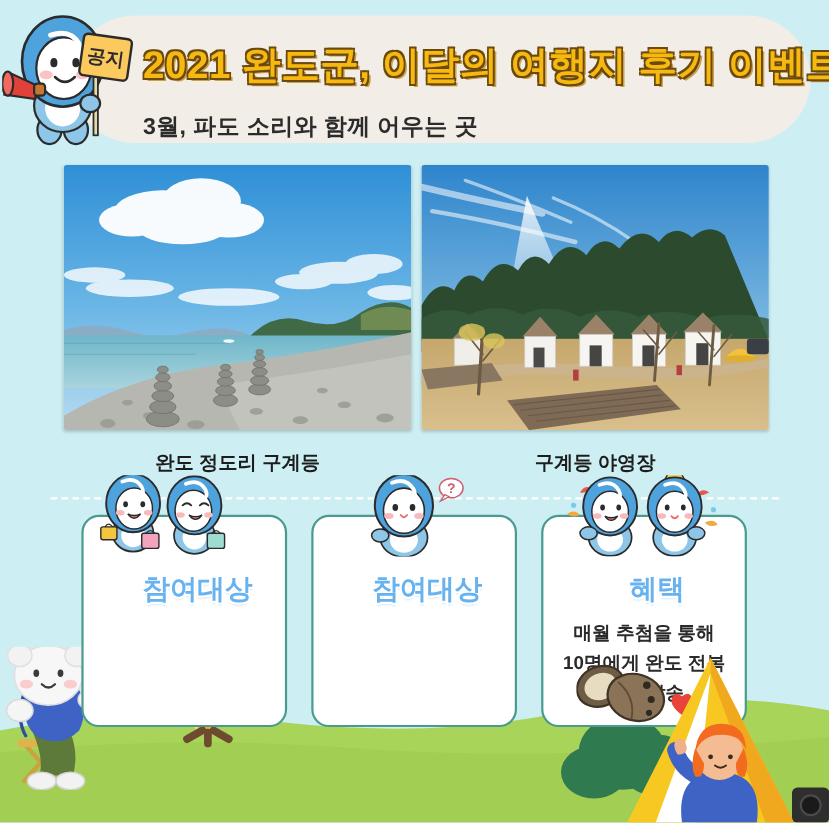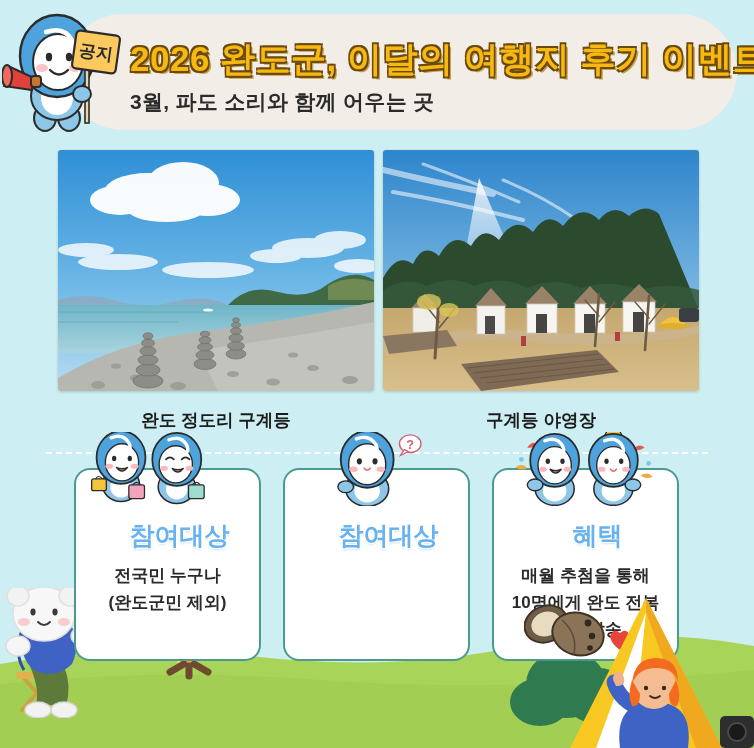--- a/index.html
+++ b/index.html
@@ -34,21 +34,21 @@
     letter-spacing: 0.5px;
     color: #f7b90f;
     text-shadow:
       -1.6px -1.6px 0 #6b4a10, 1.6px -1.6px 0 #6b4a10,
       -1.6px  1.6px 0 #6b4a10, 1.6px  1.6px 0 #6b4a10,
       3px 3px 0 #caa04b;
     white-space: nowrap;
   }
   .title-sub {
     position: absolute;
-    left: 130px; top: 88px;
+    left: 130px; top: 101px;
     width: 600px;
     z-index: 4;
     font-size: 21px;
     font-weight: bold;
     color: #2b2b2b;
     letter-spacing: 0.3px;
     white-space: nowrap;
   }
 
   
@@ -186,21 +186,21 @@
 
       <g>
         <rect x="72" y="25" width="44" height="38" rx="4" transform="rotate(8 94 44)" fill="#fbc95e" stroke="#2b2b2b" stroke-width="2.2"></rect>
         <text x="94" y="50" transform="rotate(8 94 44)" text-anchor="middle" font-family="Liberation Sans, sans-serif" font-size="17" font-weight="bold" fill="#2b2b2b">공지</text>
       </g>
 
       <ellipse cx="80" cy="86" rx="9" ry="8" fill="#8ec6e8" stroke="#2b2b2b" stroke-width="2"></ellipse>
     </svg>
   </div>
 
-  <div class="title-main">2026 완도군, 이달의 여행지 후기 이벤트</div>
+  <div class="title-main">2021 완도군, 이달의 여행지 후기 이벤트</div>
   <div class="title-sub">3월, 파도 소리와 함께 어우는 곳</div>
 
   <div class="photo left">
     <svg viewBox="0 0 316 241" preserveAspectRatio="none">
       <defs>
         <linearGradient id="skyL" x1="0" y1="0" x2="0" y2="1">
           <stop offset="0%" stop-color="#2f8fd6"></stop>
           <stop offset="55%" stop-color="#6cb7e6"></stop>
           <stop offset="100%" stop-color="#b8dcf0"></stop>
         </linearGradient>
@@ -422,22 +422,20 @@
           <ellipse cx="-13" cy="25" rx="4" ry="2.6" fill="#f9b9bc"></ellipse>
           <ellipse cx="13" cy="25" rx="4" ry="2.6" fill="#f9b9bc"></ellipse>
           <path d="M-5 25 q6 8 12 0 q-6 3 -12 0" fill="#e8716f" stroke="#2b2b2b" stroke-width="1.3"></path>
 
           <rect x="12" y="42" width="16" height="14" rx="2" fill="#9fdcd0" stroke="#2b2b2b" stroke-width="1.3"></rect>
           <path d="M16 42 q4 -5 8 0" fill="none" stroke="#2b2b2b" stroke-width="1.2"></path>
         </g>
       </svg>
     </div>
     <div class="card-heading">참여대상</div>
-    <div class="card-body">전국민 누구나
-(완도군민 제외)</div>
   </div>
 
   <div class="card c2">
     <div class="card-mascot">
       <svg viewBox="0 0 187 76">
         <g transform="translate(84,12)">
           <ellipse cx="0" cy="46" rx="22" ry="18" fill="#8ec6e8" stroke="#2b2b2b" stroke-width="1.6"></ellipse>
           <ellipse cx="0" cy="48" rx="13" ry="12" fill="#ffffff"></ellipse>
           <ellipse cx="-22" cy="44" rx="8" ry="6" fill="#8ec6e8" stroke="#2b2b2b" stroke-width="1.4"></ellipse>
           <ellipse cx="0" cy="16" rx="27" ry="29" fill="#4ea3dd" stroke="#2b2b2b" stroke-width="1.9"></ellipse>

